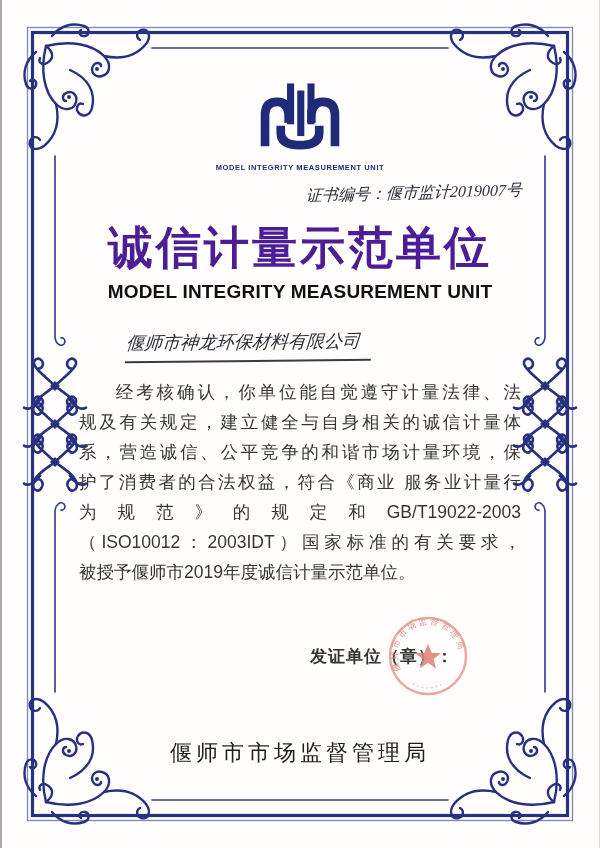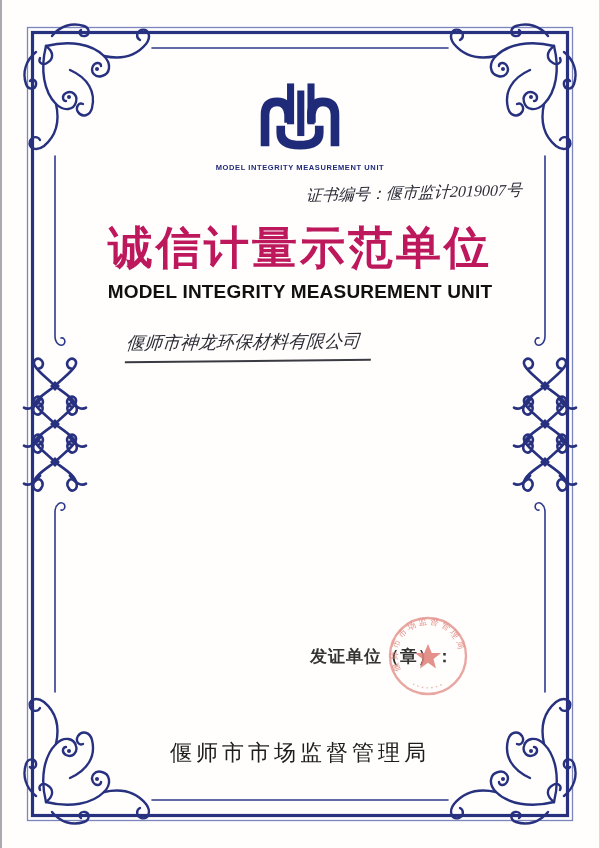--- a/index.html
+++ b/index.html
@@ -13,21 +13,21 @@
   
   .content{position:absolute;left:0;top:0;width:600px;height:764px;z-index:2;}
   .logo-mark{position:absolute;left:245px;top:74px;width:110px;height:88px;}
   .logo-caption{position:absolute;left:150px;top:163px;width:300px;text-align:center;
       font-size:7.5px;font-weight:bold;letter-spacing:.6px;color:#1f2a78;}
   .cert-no{position:absolute;right:78px;top:183px;font-size:16px;color:#2b2b36;
       font-family:"Liberation Serif","DejaVu Serif",serif;font-style:italic;
       transform:rotate(-1.6deg) skewX(-4deg);}
   .title-zh{position:absolute;left:0;top:218px;width:600px;text-align:center;
       font-family:"DejaVu Serif","Liberation Serif",serif;font-weight:700;
-      font-size:45px;letter-spacing:3px;color:#be185d;}
+      font-size:45px;letter-spacing:3px;color:#4c1d95;}
   .title-en{position:absolute;left:0;top:281px;width:600px;text-align:center;
       font-weight:800;font-size:19px;letter-spacing:.2px;color:#101010;}
   .awardee{position:absolute;left:126px;top:330px;min-width:246px;
       font-size:18px;color:#2e2e38;padding-bottom:6px;border-bottom:2px solid #3a3a42;
       font-family:"Liberation Serif","DejaVu Serif",serif;font-style:italic;
       transform:rotate(-.6deg) skewX(-5deg);}
   .body-block{position:absolute;left:79px;top:377px;width:442px;color:#363636;
       font-size:17.5px;}
   .body-line{height:30px;line-height:30px;white-space:nowrap;}
   .body-line.j{text-align:justify;text-align-last:justify;white-space:normal;
@@ -110,20 +110,29 @@
     </svg>
     <div class="logo-caption">MODEL INTEGRITY MEASUREMENT UNIT</div>
 
     <div class="cert-no"><span>证书编号：</span><span>偃市监计2019007号</span></div>
 
     <div class="title-zh">诚信计量示范单位</div>
     <div class="title-en">MODEL INTEGRITY MEASUREMENT UNIT</div>
 
     <div class="awardee">偃师市神龙环保材料有限公司</div>
 
+    <div class="body-block">
+      <div class="body-line j indent">经考核确认，你单位能自觉遵守计量法律、法</div>
+      <div class="body-line j">规及有关规定，建立健全与自身相关的诚信计量体</div>
+      <div class="body-line j">系，营造诚信、公平竞争的和谐市场计量环境，保</div>
+      <div class="body-line j">护了消费者的合法权益，符合《商业 服务业计量行</div>
+      <div class="body-line j">为规范》的规定和GB/T19022-2003</div>
+      <div class="body-line j">（ISO10012：2003IDT）国家标准的有关要求，</div>
+      <div class="body-line">被授予偃师市2019年度诚信计量示范单位。</div>
+    </div>
 
     <div class="issuer">发证单位（章）：</div>
 
     <svg class="seal" viewBox="0 0 96 96">
       <circle cx="48" cy="48" r="38" fill="none" stroke="#e79c96" stroke-width="2.4"></circle>
       <path d="M0,-13 L3.8,-4 L13,-4 L5.5,2 L8,11.5 L0,5.8 L-8,11.5 L-5.5,2 L-13,-4 L-3.8,-4 Z" transform="translate(48,49)" fill="#e0827b"></path>
       <path id="sealArc" d="M22,64 A31,31 0 1 1 74,64" fill="none" stroke="none"></path>
       <text font-size="8.6" letter-spacing="2.4" fill="#e0827b" font-family="Liberation Sans, sans-serif">
         <textPath href="#sealArc" startOffset="2">偃师市市场监督管理局</textPath>
       </text>

